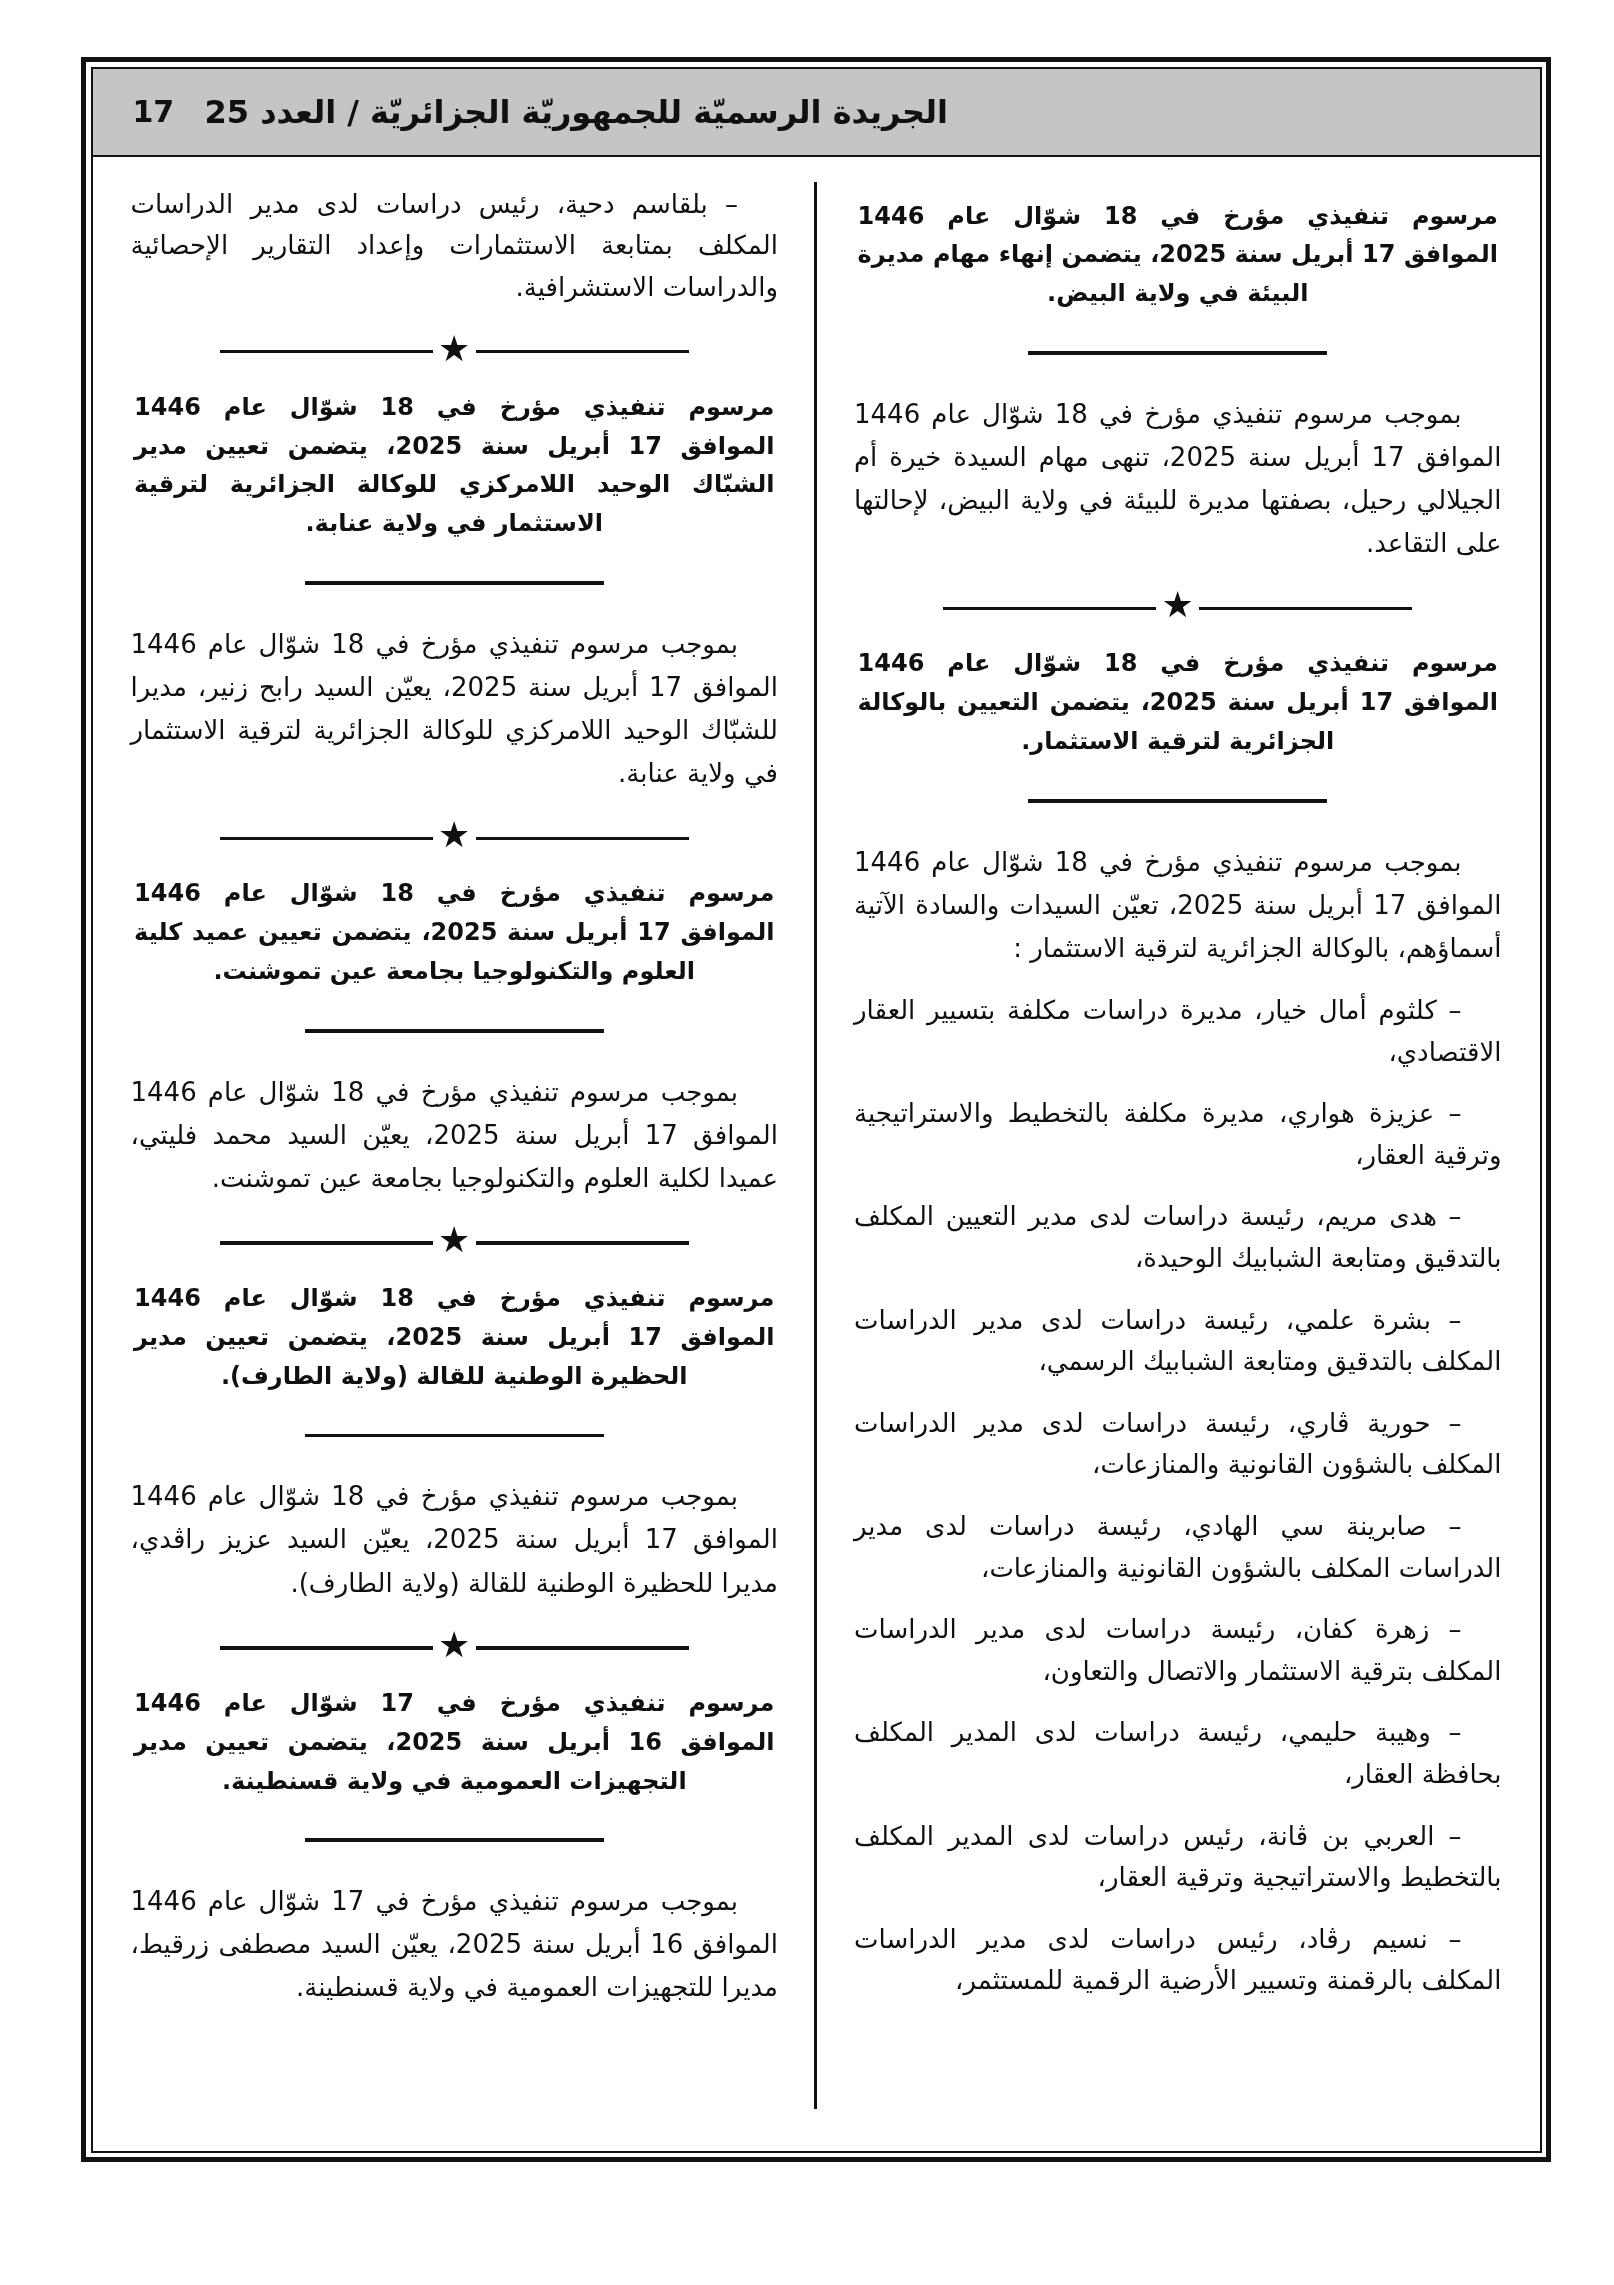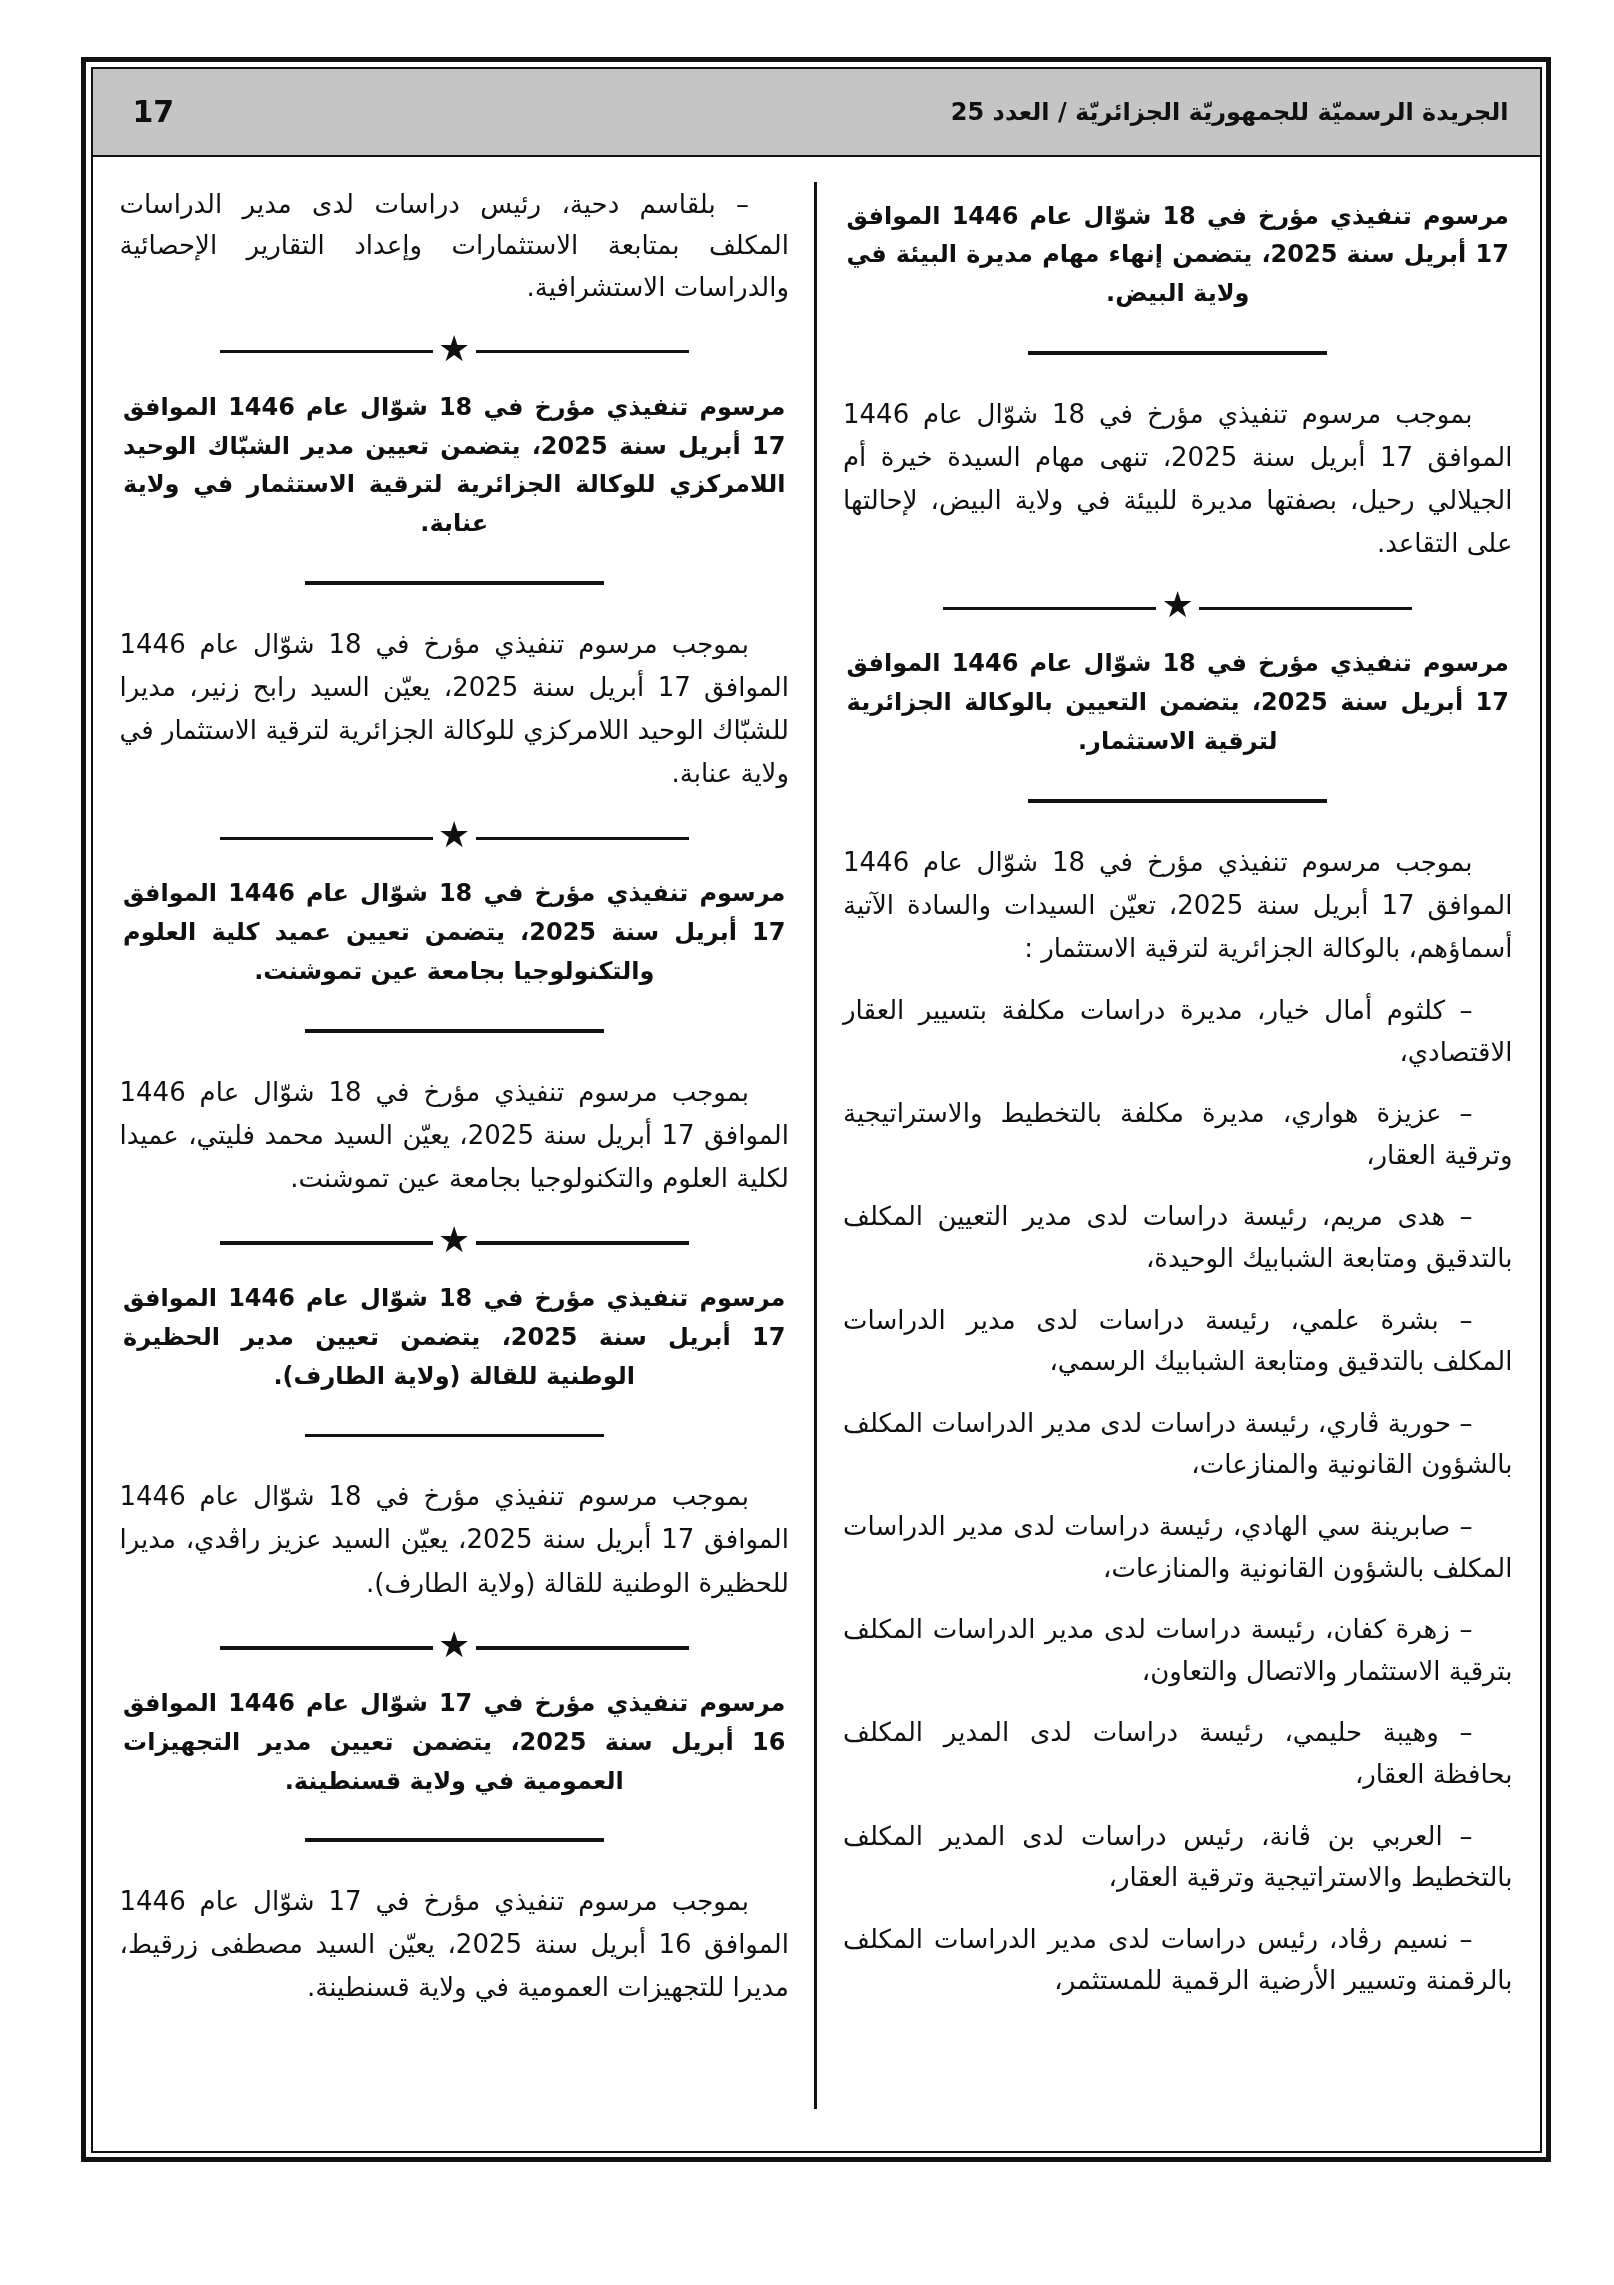--- a/index.html
+++ b/index.html
@@ -14,32 +14,32 @@
   .frame-inner{
     width:100%;height:100%;border:2.7px solid #121212;box-sizing:border-box;
     display:flex;flex-direction:column;overflow:hidden;
   }
   .masthead{
     direction:rtl;display:flex;align-items:center;flex:0 0 auto;
     background:#c5c5c5;border-bottom:2.7px solid #121212;height:88px;
     padding:0 31px 0 40px;box-sizing:border-box;
   }
   .mast-dates{font-weight:bold;font-size:26px;line-height:1.4;text-align:right;white-space:nowrap}
-  .mast-title{flex:1;text-align:right;font-weight:bold;font-size:24px}
+  .mast-title{flex:1;text-align:left;font-weight:bold;font-size:32px}
   .page-num{font-weight:bold;font-size:30px;min-width:72px;text-align:left}
 
   .content{
     flex:1;direction:rtl;display:flex;position:relative;
     padding-top:22px;box-sizing:border-box;overflow:hidden;
   }
   .content::before{
     content:"";position:absolute;top:25px;bottom:42px;right:50%;
     width:2.7px;margin-right:-0.9px;background:#121212;
   }
-  .col{width:50%;box-sizing:border-box;padding:0 27px;overflow:hidden}
+  .col{width:50%;box-sizing:border-box;padding:0 38px;overflow:hidden}
 
   .decree-title{
     font-size:24px;font-weight:bold;line-height:1.62;
     text-align:justify;text-align-last:center;
     margin:18px 3.6px 0;
   }
   .rule{width:299px;height:3.6px;background:#121212;margin:38px auto}
   .star-div{display:flex;align-items:center;justify-content:center;margin:25px 0 16.3px}
   .star-div .seg{width:213px;height:3.6px;background:#121212}
   .star-div .star{font-size:36px;line-height:1;margin:0 5.4px;transform:translateY(-2.7px)}

